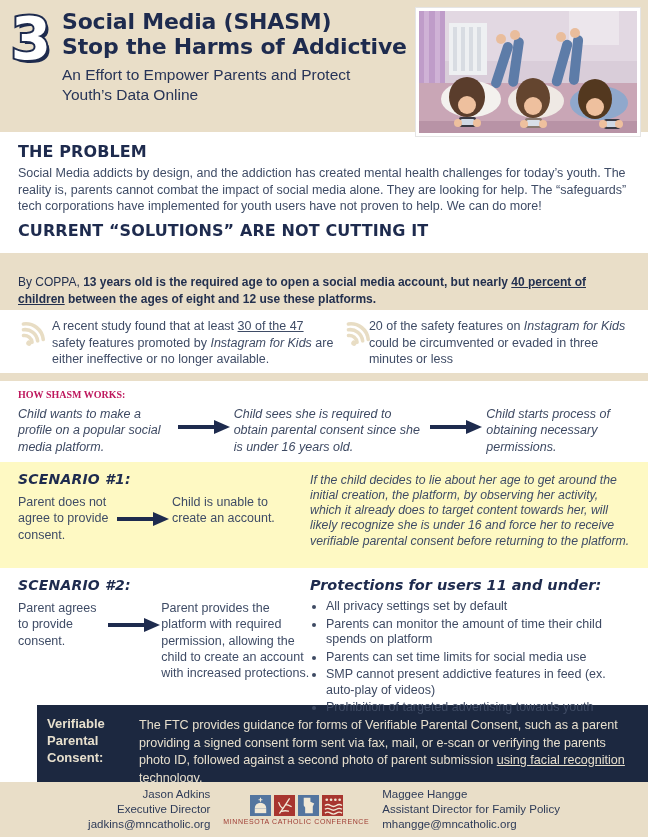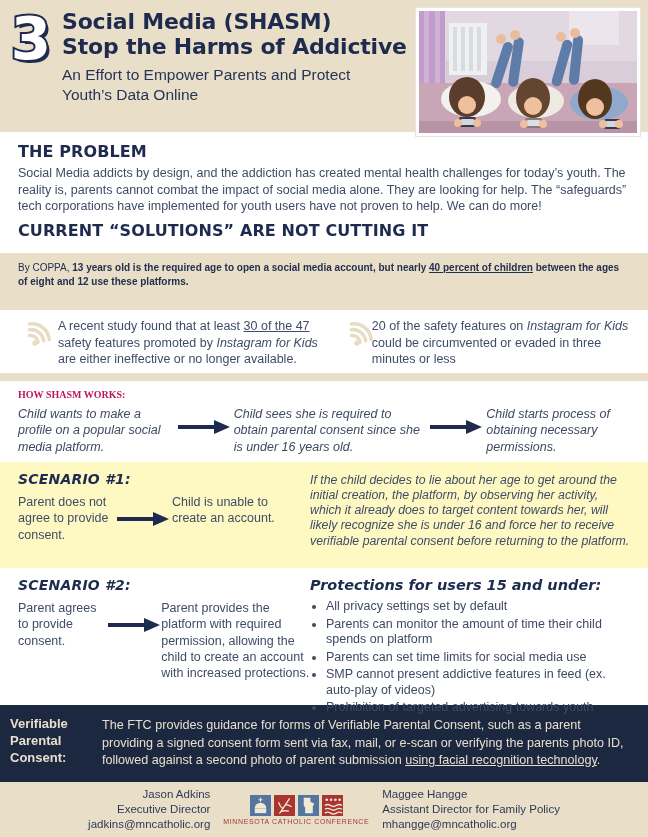--- a/index.html
+++ b/index.html
@@ -16,25 +16,25 @@
     line-height:1.12; color:#1e2b4e; letter-spacing:-0.2px; }
   .hero-sub { margin-left:52px; margin-top:6px; font-size:15.5px;
     line-height:1.3; color:#273457; font-weight:500; }
   .photo-frame { position:absolute; right:8px; top:8px; width:224px; height:128px;
     border:3px solid #ffffff; background:#d9cdd9; z-index:5; box-shadow:0 0 0 1px #e5e5e5; }
   
   .problem { height:121px; padding:10px 18px 0 18px; }
   h2.sec { font-family:"DejaVu Sans", sans-serif; font-weight:800; font-size:16px;
     color:#1e2b4e; letter-spacing:0.1px; }
   .problem p { font-size:12.5px; line-height:1.33; color:#3f4c66; margin:4px 0 6px 0; }
-  .coppa { height:57px; background:#e9dec8; padding:8px 18px; font-size:10px;
+  .coppa { height:57px; background:#e9dec8; padding:21px 18px; font-size:12px;
     line-height:1.4; color:#23304f; }
   .coppa b { font-weight:700; }
   .link-underline { text-decoration:underline; color:inherit; }
-  .findings { height:63px; display:flex; padding:8px 10px 0 16px; }
+  .findings { height:63px; display:flex; padding:8px 10px 0 10px; }
   .finding { position:relative; padding-left:42px; font-size:12.5px; line-height:1.32; }
   .finding.f1 { width:330px; }
   .finding.f2 { width:308px; padding-left:34px; }
   .wifi { position:absolute; left:2px; top:0px; opacity:0.8; }
   .italic { font-style:italic; }
   .divider { height:8px; background:#e9dec8; }
   .how { height:81px; padding:8px 18px 0 18px; }
   .how h3 { font-size:10px; font-weight:800; color:#be185d; font-family:Liberation Serif, serif; }
   .how-row { display:flex; align-items:flex-start; margin-top:6px; }
   .step { font-size:12.5px; line-height:1.3; color:#3e4a63;font-style:italic; }
@@ -54,21 +54,21 @@
   .sc-arrow { width:58px; display:flex; justify-content:center; padding-top:18px; }
   .sc1-effect { width:118px; }
   .sc2-effect { width:160px; }
   .sc-note { flex:1; font-style:italic; font-size:12.3px; line-height:1.23;
     color:#3f4c66; padding-top:2px; }
   .prot-head { font-size:14.5px; font-weight:800; font-style:italic; color:#1e2b4e;
     font-family:"DejaVu Sans", sans-serif; }
   .prot-list { margin:6px 0 0 16px; }
   .prot-list li { font-size:12.5px; line-height:1.24; margin-bottom:2px; color:#3e4a63; }
   
-  .vpc { height:77px; background:#1c2840; color:#e7dfcd; display:flex; padding:11px 16px 0 10px; }
+  .vpc { height:77px; background:#1c2840; color:#e7dfcd; display:flex; padding:11px 16px 0 10px;margin-left:37px; }
   .vpc-label { width:80px; flex:none; font-weight:700; font-size:13px; line-height:1.3; }
   .vpc-body { flex:1; font-size:12.6px; line-height:1.4; padding-left:12px; padding-top:1px; }
   
   .footer { height:55px; background:#e9dec8; display:flex; align-items:center;
     justify-content:center; gap:13px; }
   .contact { font-size:11.5px; line-height:1.3; color:#2e3b58; }
   .contact.right-align { text-align:right; }
   .logo-wrap { display:flex; flex-direction:column; align-items:center; }
   .logo-tiles { display:flex; gap:3px; }
   .logo-caption { font-size:7px; letter-spacing:0.6px; color:#9e3a31; margin-top:2px;
@@ -238,21 +238,21 @@
         <div class="sc-arrow">
           <svg width="52" height="14" viewBox="0 0 52 14">
               <path d="M0,7 H38" stroke="#1e2b4e" stroke-width="4"></path>
               <polygon points="36,0 52,7 36,14" fill="#1e2b4e"></polygon>
             </svg>
         </div>
         <div class="effect sc2-effect">Parent provides the platform with required permission, allowing the child to create an account with increased protections.</div>
       </div>
     </div>
     <div>
-      <div class="prot-head">Protections for users 15 and under:</div>
+      <div class="prot-head">Protections for users 11 and under:</div>
       <ul class="prot-list">
         <li>All privacy settings set by default</li>
         <li>Parents can monitor the amount of time their child spends on platform</li>
         <li>Parents can set time limits for social media use</li>
         <li>SMP cannot present addictive features in feed (ex. auto-play of videos)</li>
         <li>Prohibition of targeted advertising towards youth</li>
       </ul>
     </div>
   </div>
 

